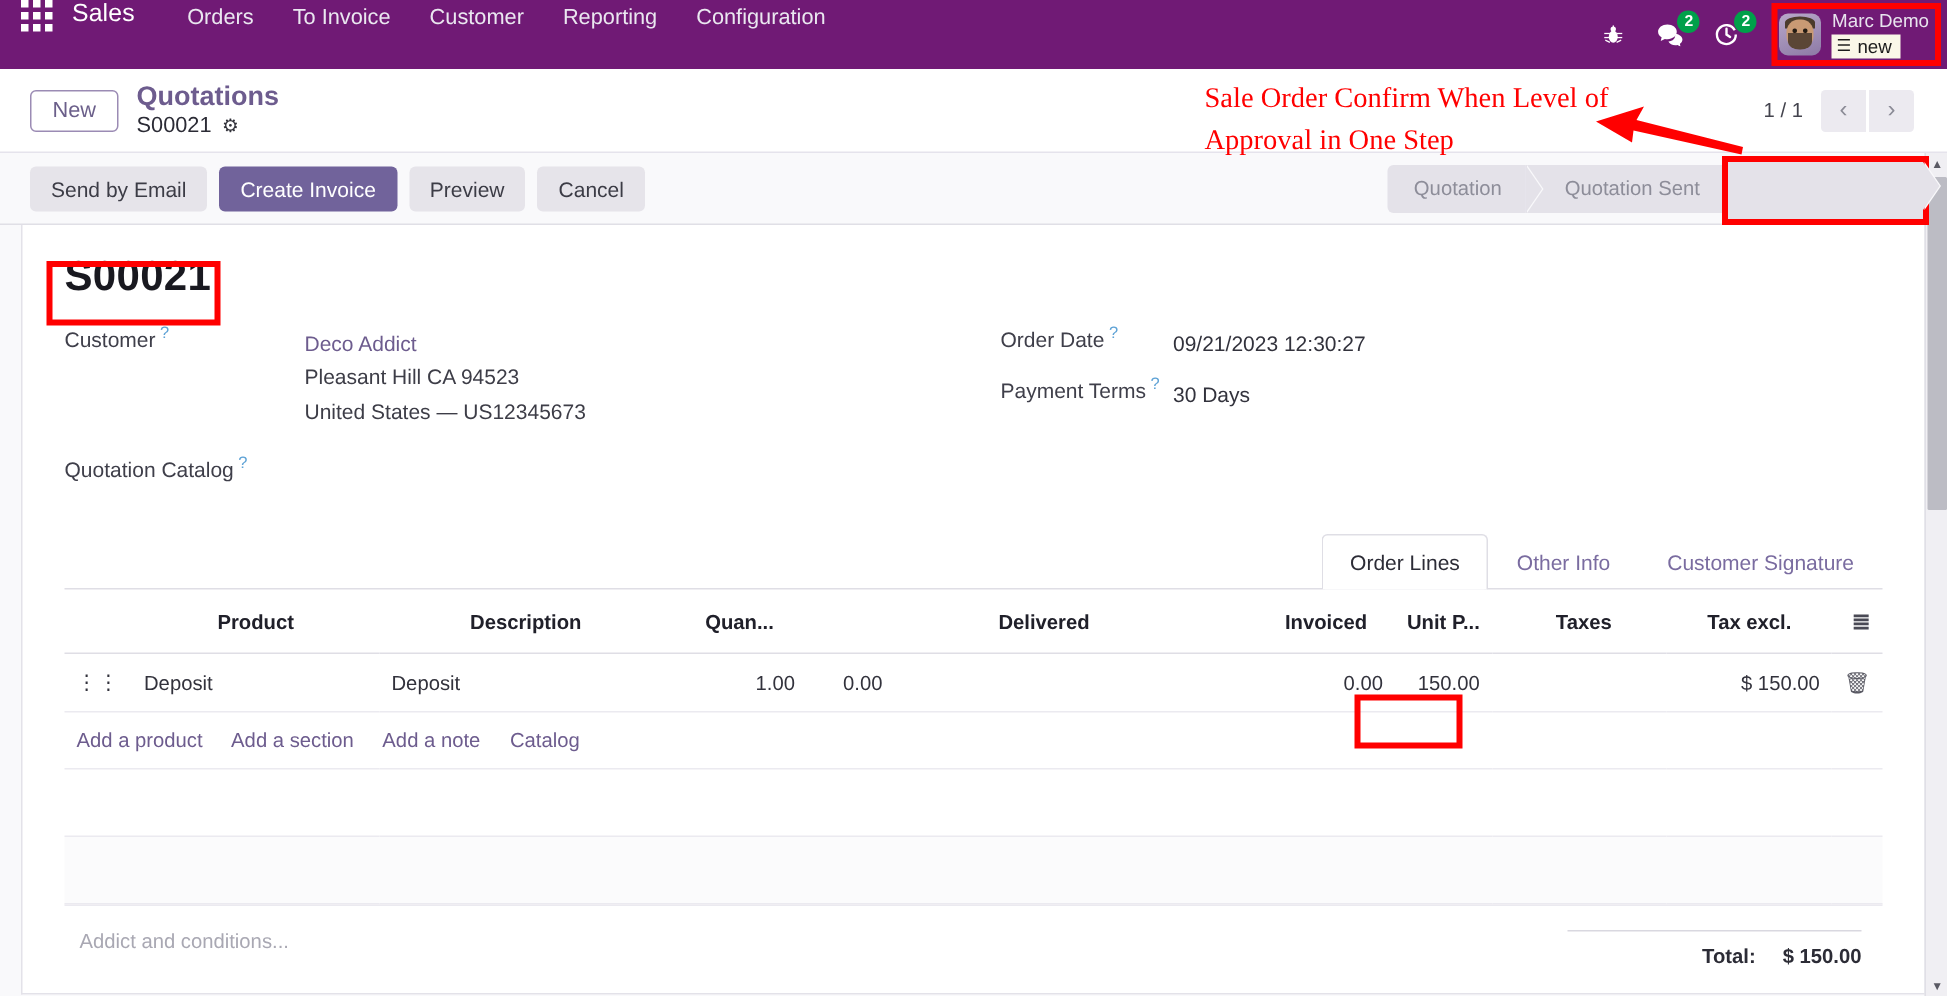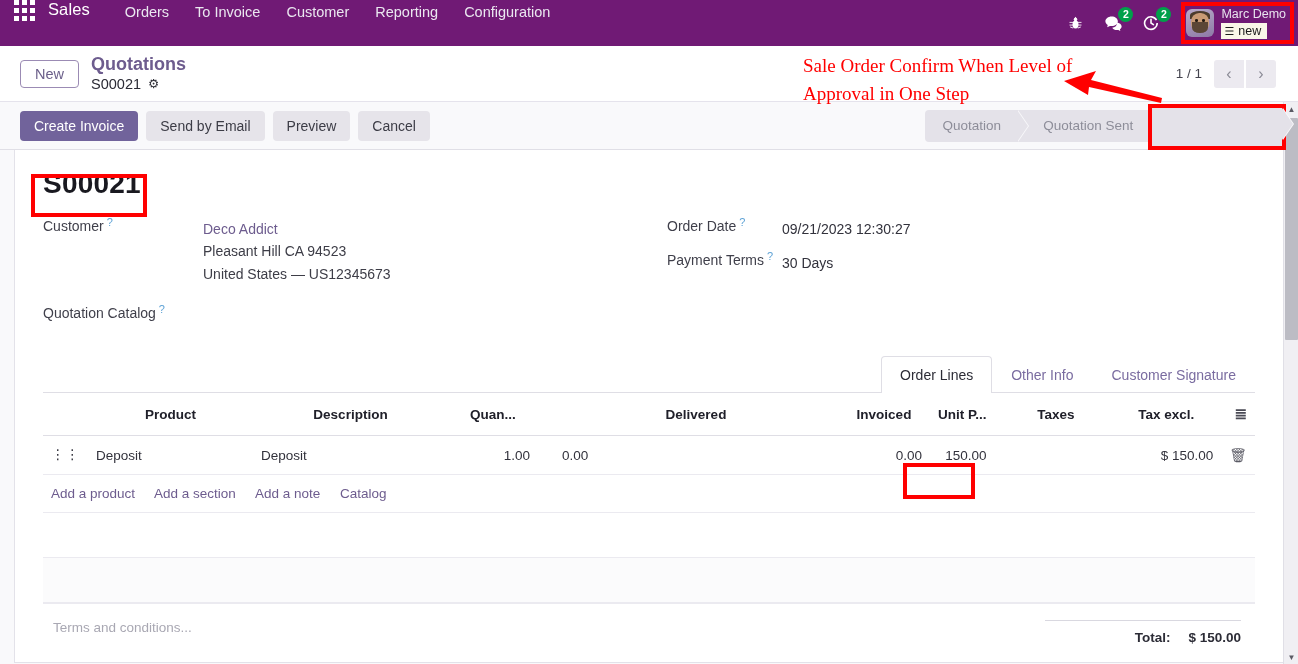--- a/index.html
+++ b/index.html
@@ -381,22 +381,22 @@
   <div class="pager">
     <span class="pager-count">1 / 1</span>
     <button class="pager-btn first">‹</button>
     <button class="pager-btn last">›</button>
   </div>
 </div>
 
 <div class="sheet-wrap">
 
   <div class="action-row">
+    <button class="btn btn-secondary">Send by Email</button>
     <button class="btn btn-primary">Create Invoice</button>
-    <button class="btn btn-secondary">Send by Email</button>
     <button class="btn btn-secondary">Preview</button>
     <button class="btn btn-secondary">Cancel</button>
 
     <div class="statusbar">
       <div class="stage">Quotation</div>
       <div class="stage">Quotation Sent</div>
       <div class="stage-chevron"></div>
       <div class="stage active">Sales Order</div>
     </div>
   </div>
@@ -497,21 +497,21 @@
             <tr class="blank-row">
                 <td colspan="10"></td>
               </tr>
             <tr class="blank-row alt">
                 <td colspan="10"></td>
               </tr>
           </tbody>
         </table>
 
         <div class="footer-area">
-          <div class="terms-placeholder">Terms and conditions...</div>
+          <div class="terms-placeholder">Addict and conditions...</div>
           <div class="totals">
             <div class="total-row">
               <span>Total:</span>
               <span>$ 150.00</span>
             </div>
           </div>
         </div>
       </div>
 
     </div>

